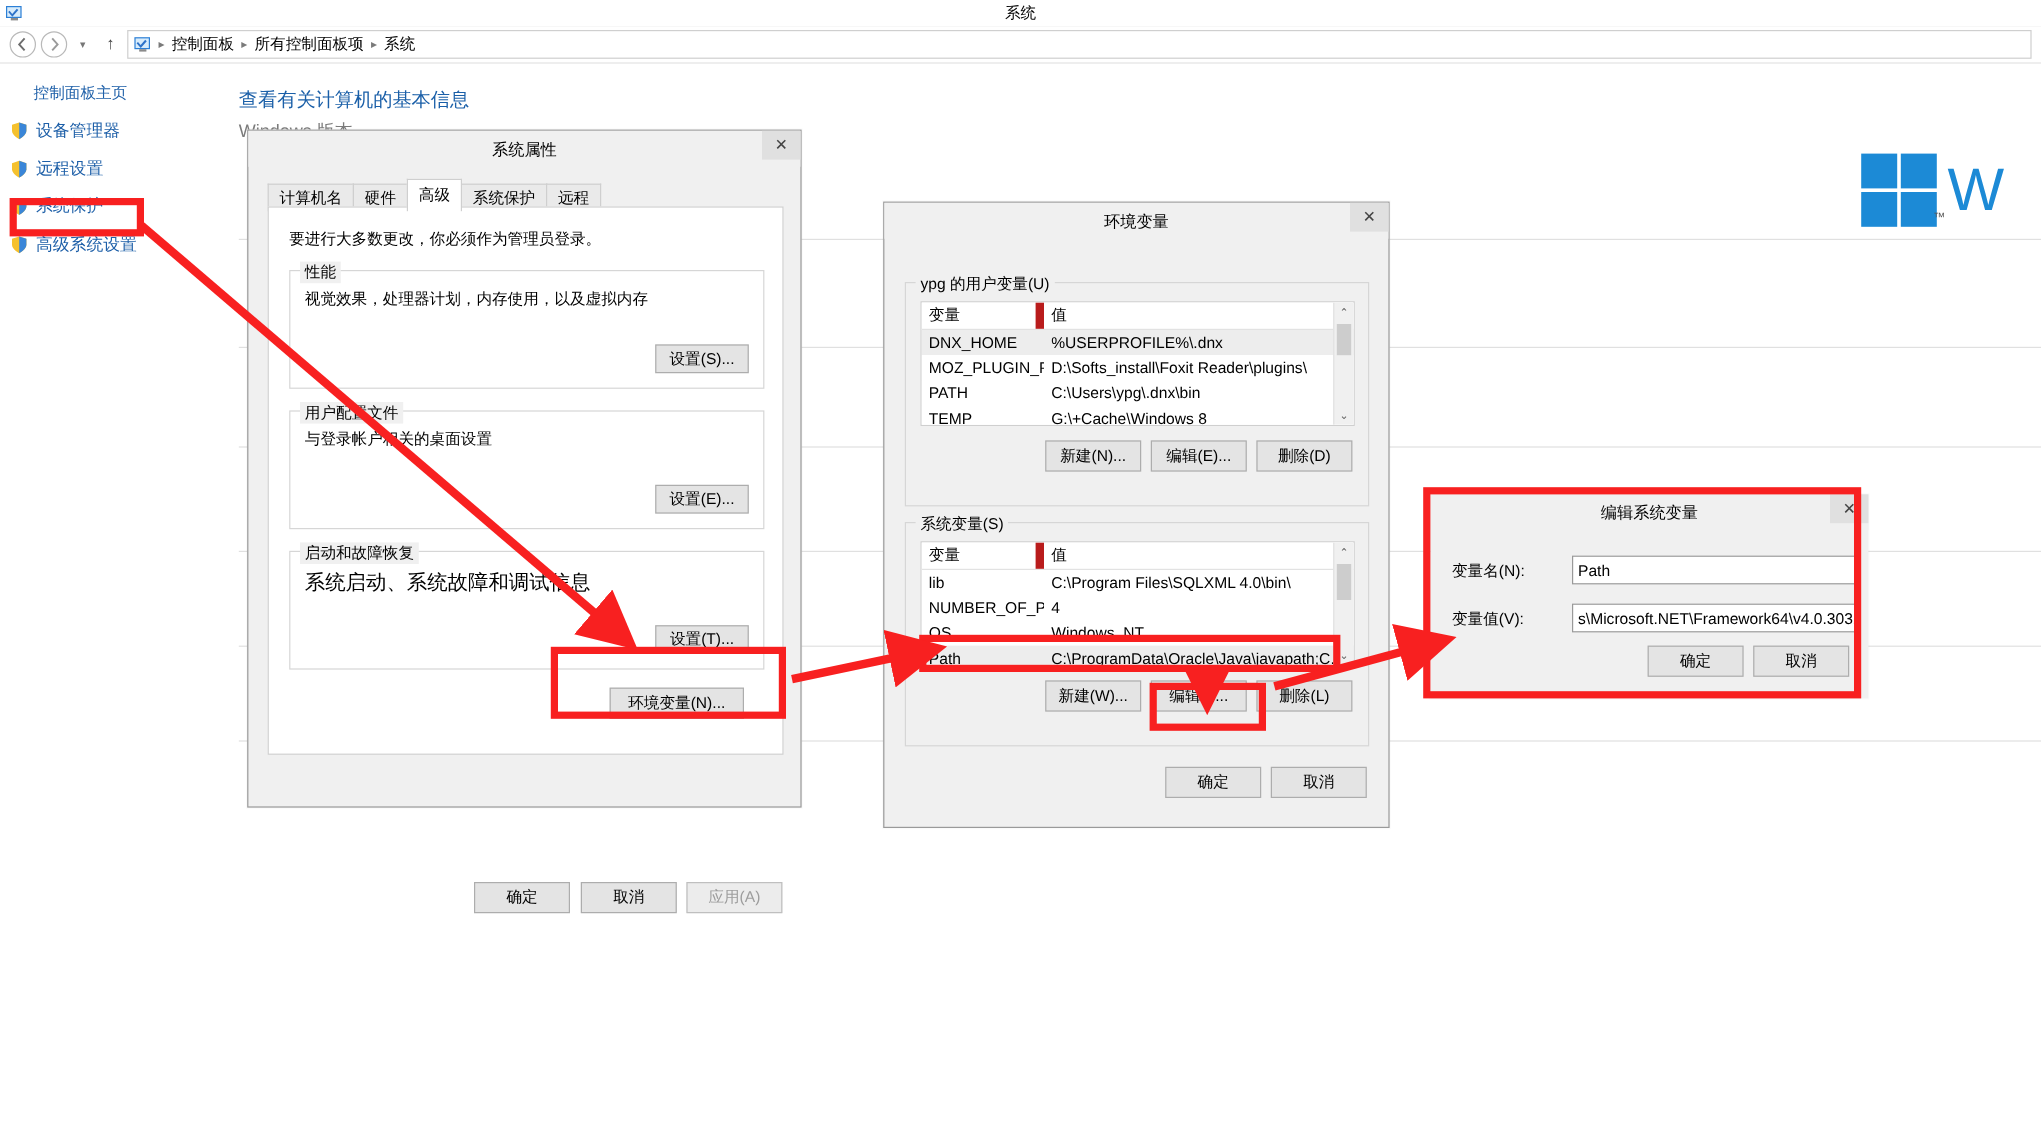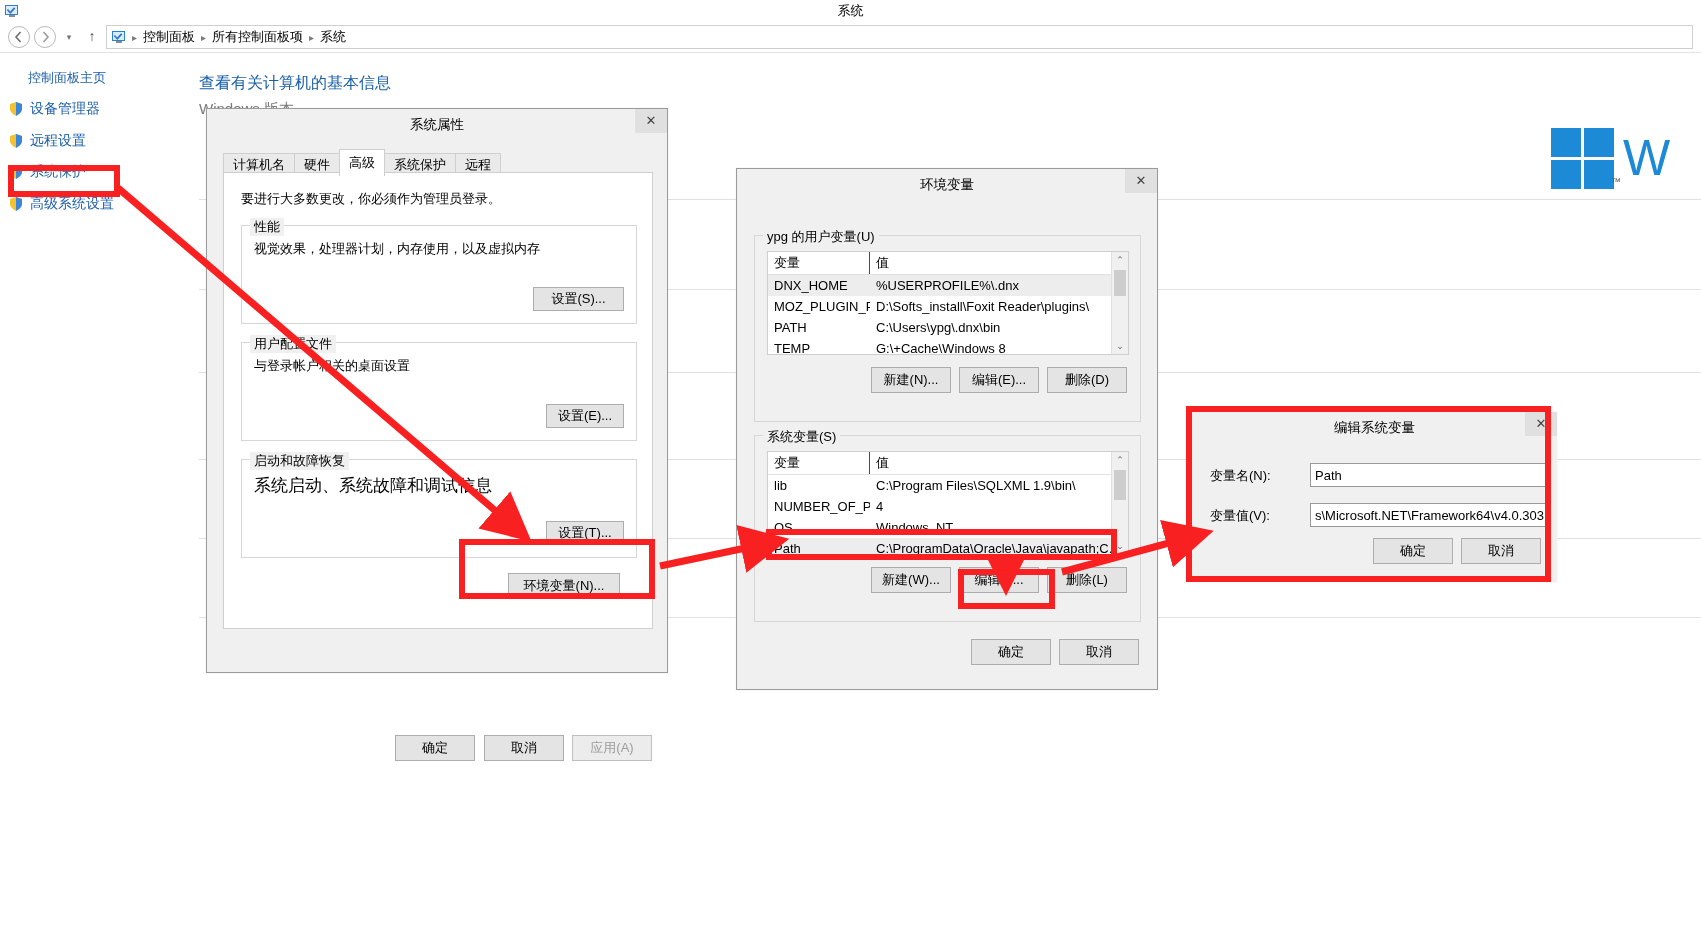--- a/index.html
+++ b/index.html
@@ -61,21 +61,21 @@
   .tabstrip{position:absolute;display:flex;align-items:flex-end;}
   .tab{height:22px;padding:0 9px;border:1px solid #cfcfcf;border-bottom:none;background:#eaeaea;
        font-size:13px;display:flex;align-items:center;margin-right:-1px;color:#000;}
   .tab.active{background:#fff;height:26px;border-color:#cfcfcf;position:relative;z-index:2;}
   .tabpane{position:absolute;background:#fff;border:1px solid #cfcfcf;}
 
   
   .lv{position:absolute;background:#fff;border:1px solid #cfcfcf;overflow:hidden;}
   .lv-head{display:flex;height:22px;border-bottom:1px solid #e2e2e2;background:#fff;}
   .lv-head div{font-size:13px;padding-left:6px;line-height:22px;box-sizing:border-box;}
-  .lv-head .c1{border-right:1px solid #b91c1c;}
+  .lv-head .c1{border-right:7px solid #b91c1c;}
   .lv-row{display:flex;height:21px;align-items:center;background:#fff;}
   .lv-row.sel{background:#ededed;}
   .lv-row div{font-size:13px;padding-left:6px;box-sizing:border-box;white-space:nowrap;overflow:hidden;}
   .scroll{position:absolute;top:0;right:0;width:16px;bottom:0;background:#f0f0f0;border-left:1px solid #e0e0e0;}
   .scroll .arr{height:16px;text-align:center;font-size:9px;line-height:16px;color:#666;}
   .scroll .arr.bot{position:absolute;bottom:0;left:0;right:0;}
   .scroll .thumb{position:absolute;left:2px;right:2px;background:#cdcdcd;}
 
   .fld-label{position:absolute;font-size:13px;}
   .txt{position:absolute;background:#fff;border:1px solid #999;box-sizing:border-box;
@@ -209,21 +209,21 @@
         <span>远程</span>
       </div>
   </div>
 
   <div class="tabpane" style="left:16px;top:63px;width:428px;height:455px;">
     <div style="position:absolute;left:17px;top:17px;font-size:13px;">要进行大多数更改，你必须作为管理员登录。</div>
 
     <div class="groupbox" style="left:17px;top:52px;width:394px;height:97px;">
       <div class="gb-title">性能</div>
       <div style="position:absolute;left:12px;top:14px;font-size:13px;">视觉效果，处理器计划，内存使用，以及虚拟内存</div>
-      <div class="btn" style="position:absolute;right:12px;bottom:12px;width:91px;height:24px;">设置(S)...</div>
+      <div class="btn" style="position:absolute;right:12px;bottom:12px;width:78px;height:24px;">设置(S)...</div>
     </div>
 
     <div class="groupbox" style="left:17px;top:169px;width:394px;height:97px;">
       <div class="gb-title">用户配置文件</div>
       <div style="position:absolute;left:12px;top:14px;font-size:13px;">与登录帐户相关的桌面设置</div>
       <div class="btn" style="position:absolute;right:12px;bottom:12px;width:78px;height:24px;">设置(E)...</div>
     </div>
 
     <div class="groupbox" style="left:17px;top:286px;width:394px;height:97px;">
       <div class="gb-title">启动和故障恢复</div>
@@ -285,21 +285,21 @@
   <div class="groupbox" style="left:17px;top:266px;width:385px;height:185px;">
     <div class="gb-title">系统变量(S)</div>
 
     <div class="lv" style="left:12px;top:15px;width:360px;height:102px;">
       <div class="lv-head">
         <div class="c1" style="width:102px">变量</div>
         <div style="width:242px">值</div>
       </div>
       <div class="lv-row">
         <div style="width:102px">lib</div>
-        <div style="width:242px">C:\Program Files\SQLXML 1.9\bin\</div>
+        <div style="width:242px">C:\Program Files\SQLXML 4.0\bin\</div>
       </div>
       <div class="lv-row">
         <div style="width:102px">NUMBER_OF_PR...</div>
         <div style="width:242px">4</div>
       </div>
       <div class="lv-row">
         <div style="width:102px">OS</div>
         <div style="width:242px">Windows_NT</div>
       </div>
       <div class="lv-row sel">

